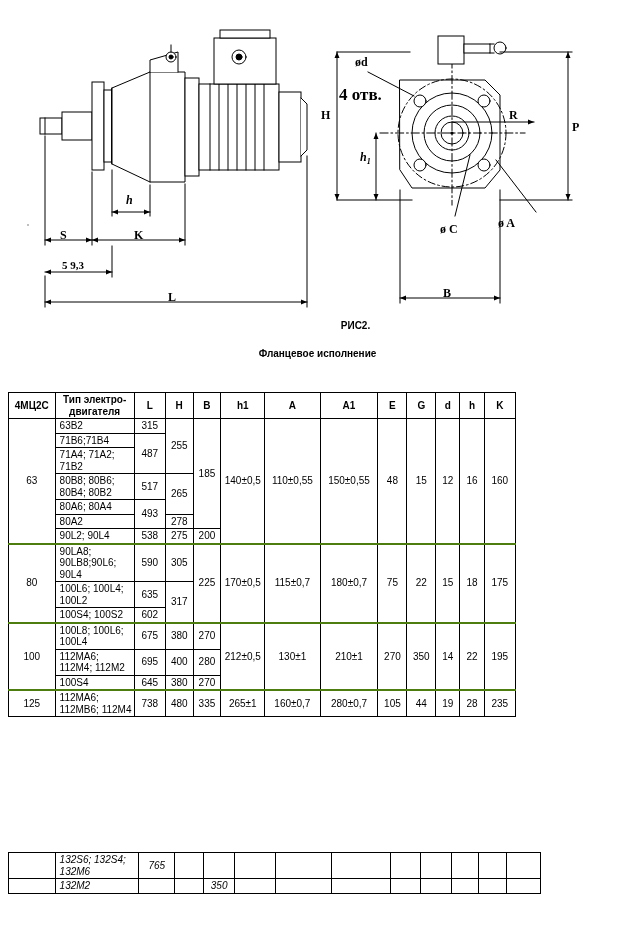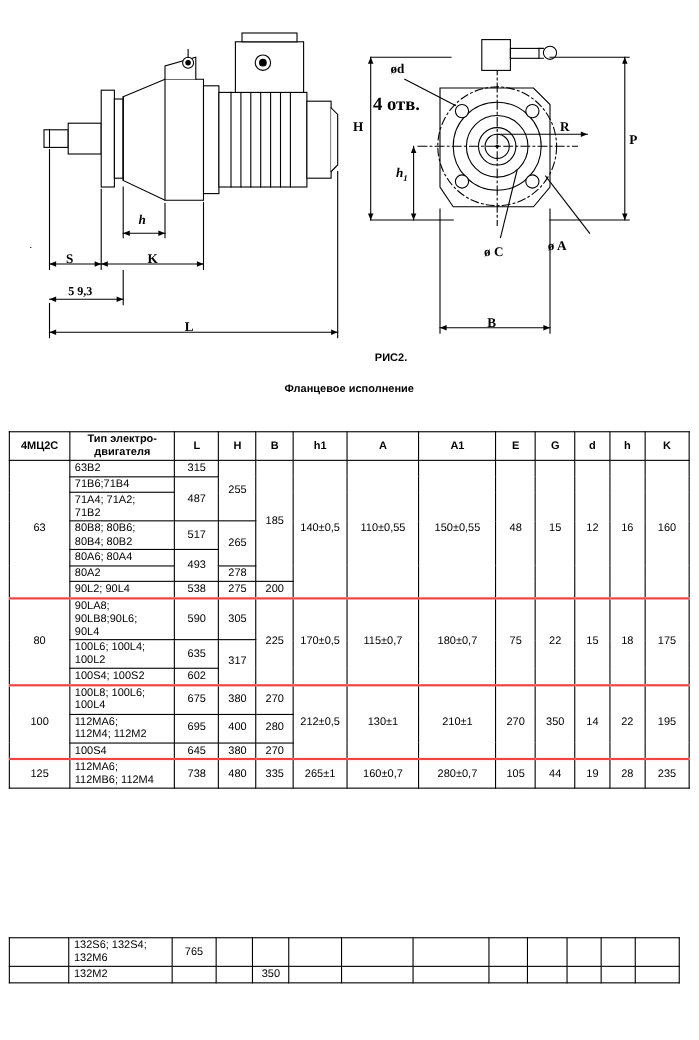--- a/index.html
+++ b/index.html
@@ -12,26 +12,26 @@
   .cap{position:absolute;width:100%;text-align:center;font-size:10px;font-weight:bold;}
   .cap1{top:320px;margin-left:38px;}
   .cap2{top:348px;}
 
   .lbl{position:absolute;font-size:12px;font-weight:bold;font-family:"Liberation Serif",serif;}
   .lbl-i{font-style:italic;}
   .sub{font-size:8px;vertical-align:sub;}
 
   
   table{border-collapse:collapse;font-size:10px;font-family:"Liberation Sans",sans-serif;}
-  .t1{position:absolute;left:8px;top:392px;width:619px;}
-  .t2{position:absolute;left:8px;top:852px;width:610px;}
+  .t1{position:absolute;left:8px;top:392px;width:508px;}
+  .t2{position:absolute;left:8px;top:852px;width:533px;font-style:italic;}
   .t1 td,.t1 th,.t2 td,.t2 th{border:1px solid #000;text-align:center;vertical-align:middle;padding:1px 2px;line-height:1.15;}
   .t1 th{font-weight:bold;font-size:10px;}
   .lft{text-align:left !important;padding-left:4px !important;}
-  .thick-top td,.thick-top th{border-top:2px solid #ef4444;}
+  .thick-top td,.thick-top th{border-top:2px solid #4d7c0f;}
   .g{font-weight:normal;}
 </style>
 </head>
 <body>
 <div class="page">
 
 <div class="drawing">
 
 <svg width="635" height="385" viewBox="0 0 635 385">
   <g fill="none" stroke="#000" stroke-width="1" stroke-linecap="square">

